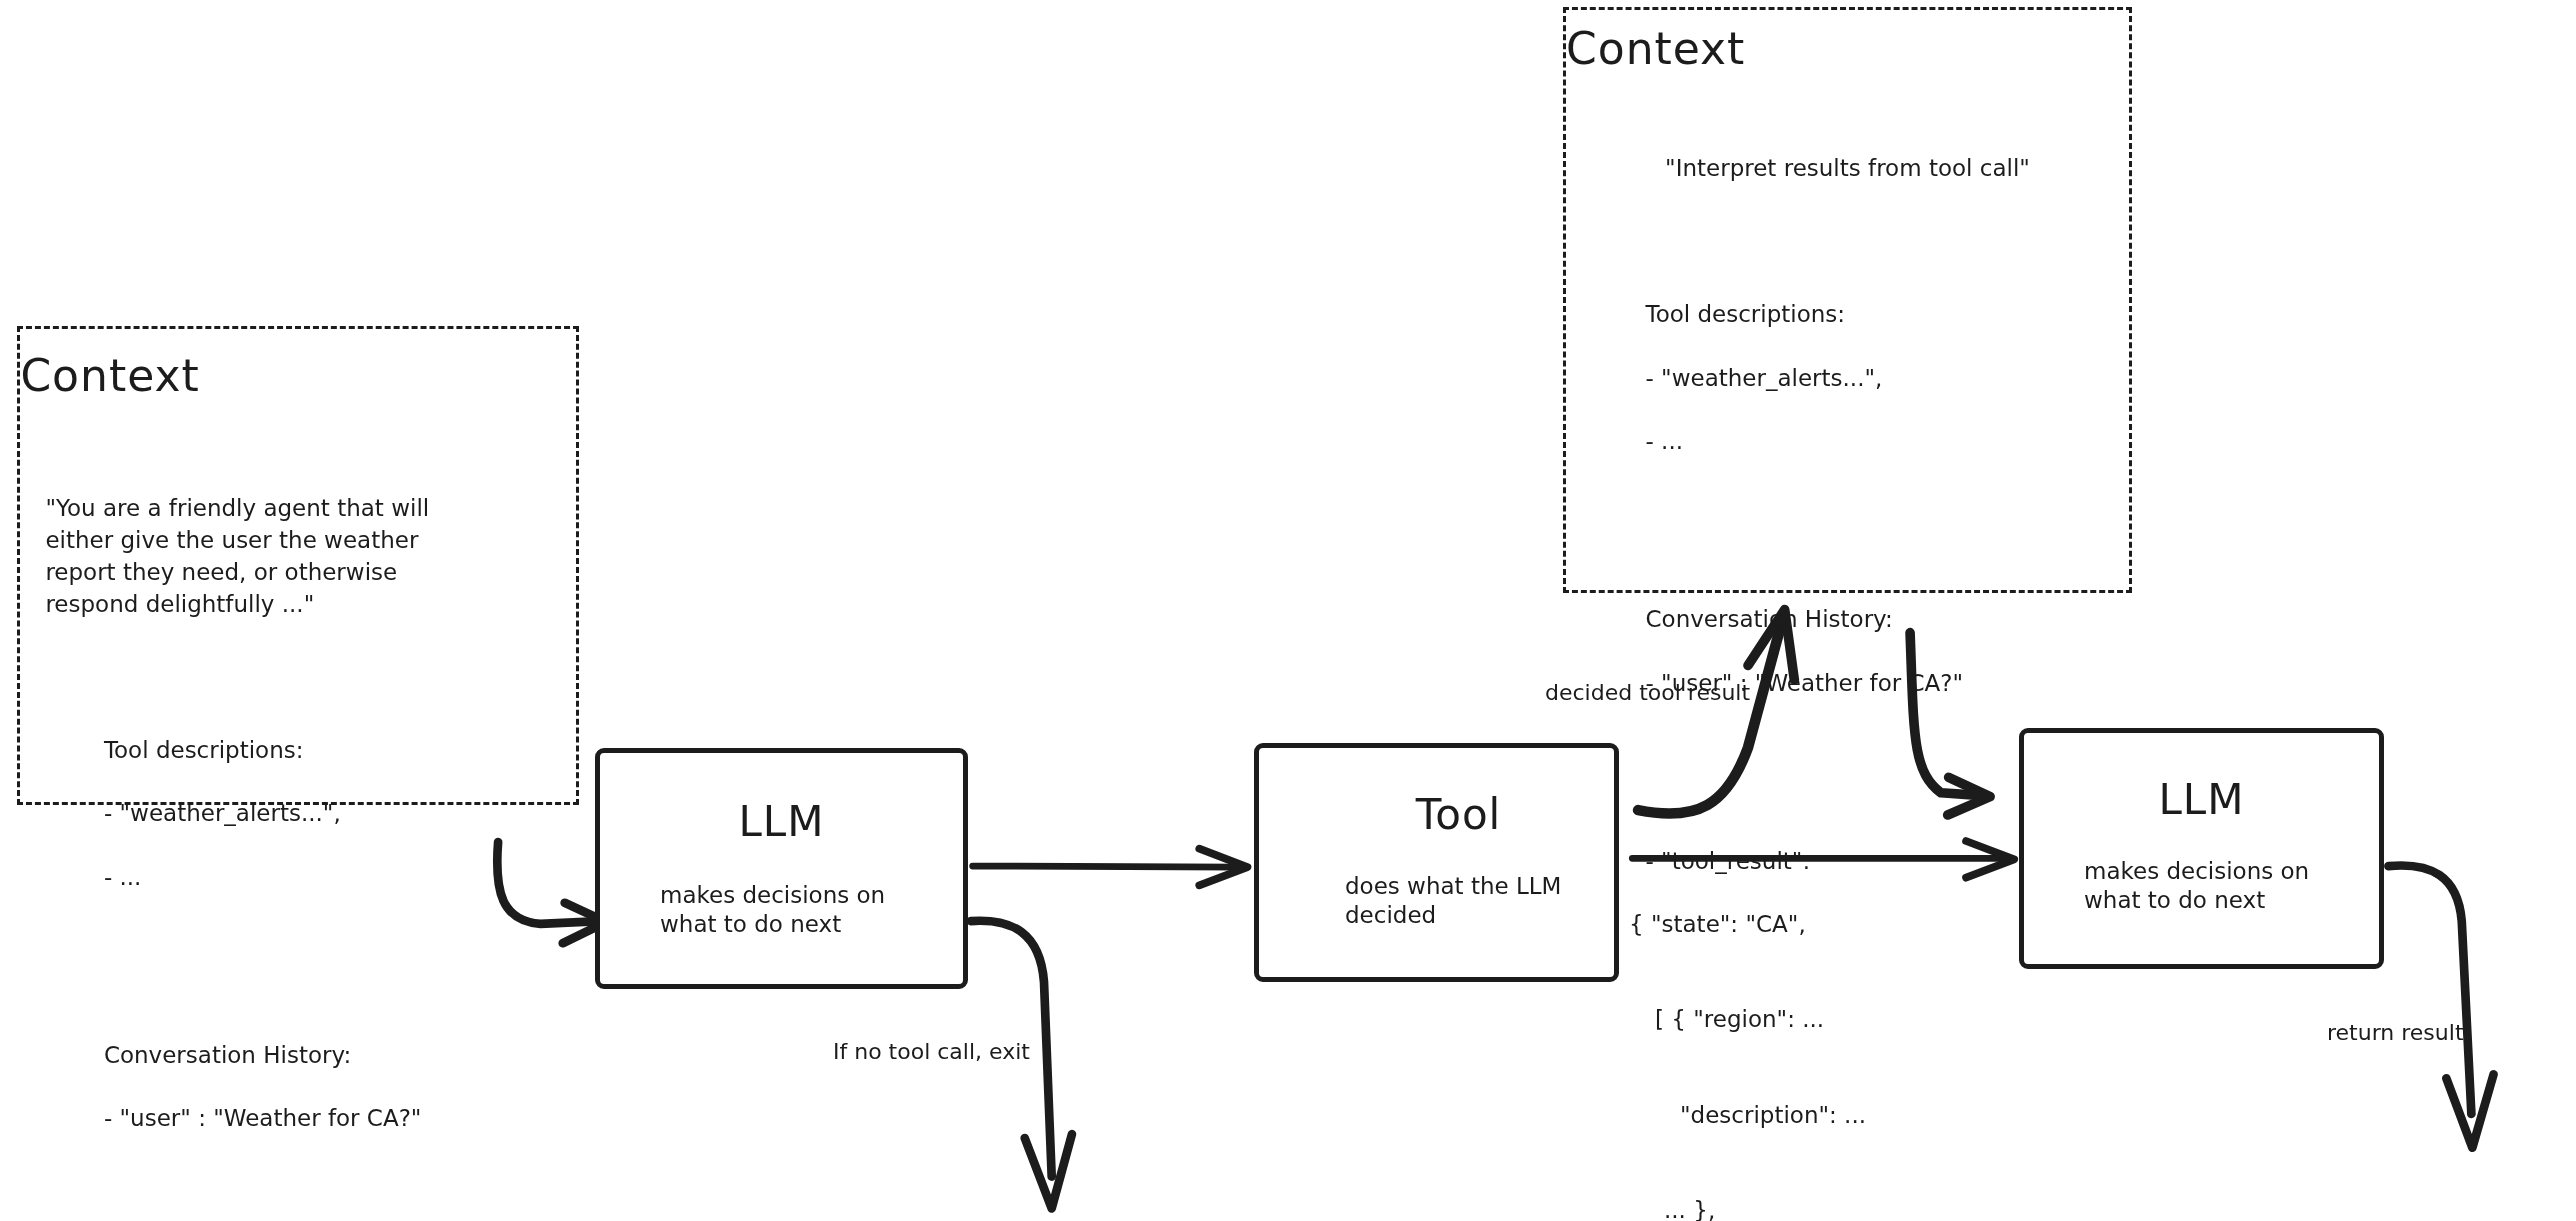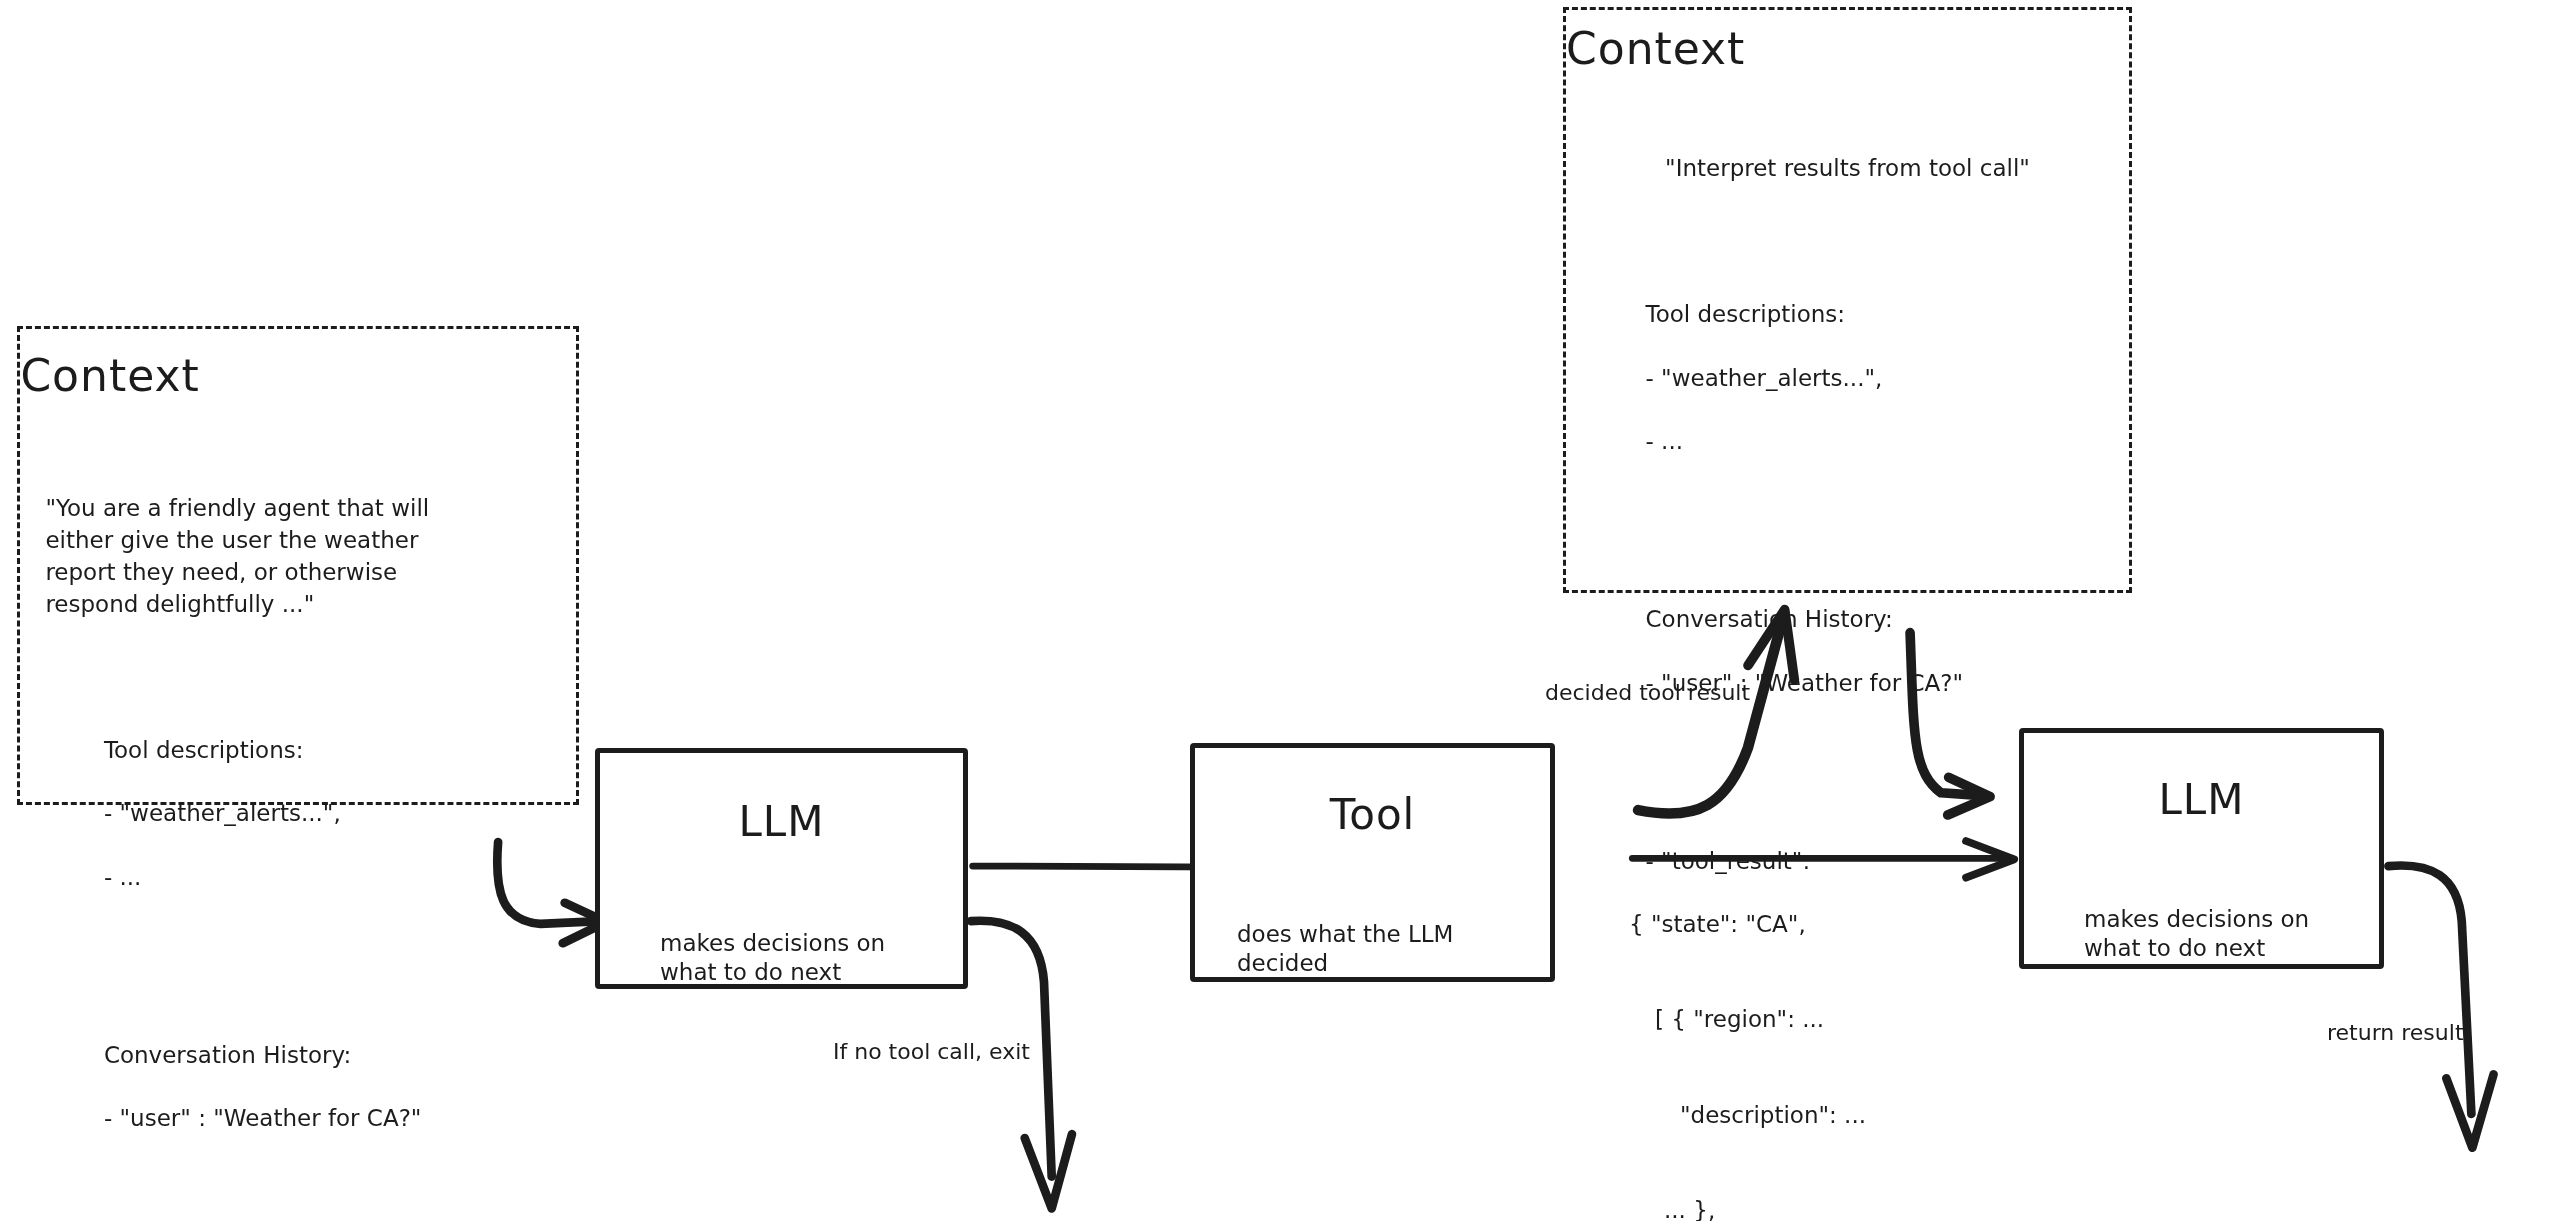--- a/index.html
+++ b/index.html
@@ -59,47 +59,46 @@
   #context-right .context-body { margin: 15.4px 21px 0 21px; }
   #context-right .indent1 { display:block; padding-left: 42px; }
   #context-right .indent2 { display:block; padding-left: 68px; }
   #context-right .indent3 { display:block; padding-left: 93px; }
   #context-right .indent4 { display:block; padding-left: 77px; }
 
   
   .node {
     position: absolute;
     border: 5.8px solid #1c1c1c;
-    border-radius: 4px;
+    border-radius: 9px;
     background: #ffffff;
     box-sizing: border-box;
     display: flex;
     flex-direction: column;
     align-items: center;
-    gap: 48px;
   }
   .node-title {
     font-size: 42px;
     margin: 0;
     font-weight: 400;
     letter-spacing: 1px;
     font-family: "DejaVu Sans", sans-serif;
   }
   .node-sub {
     font-size: 23px;
     line-height: 1.28;
     text-align: left;
     white-space: pre-line;
     font-family: "DejaVu Sans", sans-serif;
   }
   #node-llm-1 { left: 595px; top: 748px; width: 373px; height: 241px; }
   #node-llm-1 .node-title { margin-top: 44px; }
   #node-llm-1 .node-sub { margin-top: 35px; align-self: flex-start; margin-left: 60px; }
 
-  #node-tool { left: 1190px; top: 743px; width: 365px; height: 239px; }
+  #node-tool { left: 1254px; top: 743px; width: 365px; height: 239px; padding-left: 44px; }
   #node-tool .node-title { margin-top: 42px; }
   #node-tool .node-sub { margin-top: 33px; align-self: flex-start; margin-left: 42px; }
 
   #node-llm-2 { left: 2019px; top: 728px; width: 365px; height: 241px; }
   #node-llm-2 .node-title { margin-top: 42px; }
   #node-llm-2 .node-sub { margin-top: 33px; align-self: flex-start; margin-left: 60px; }
 
   
   .edge-label {
     position: absolute;

